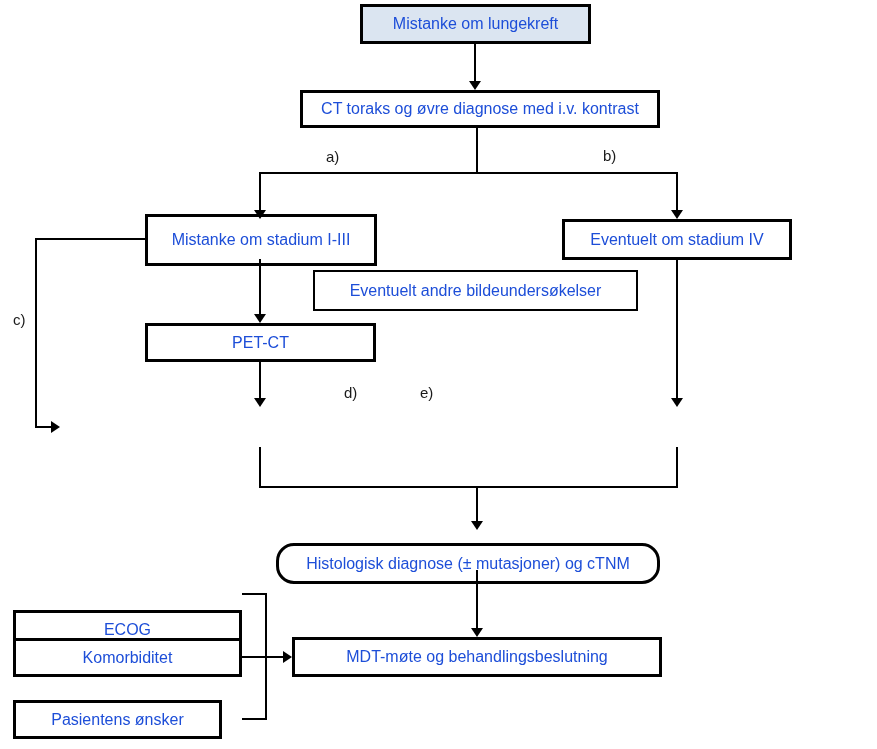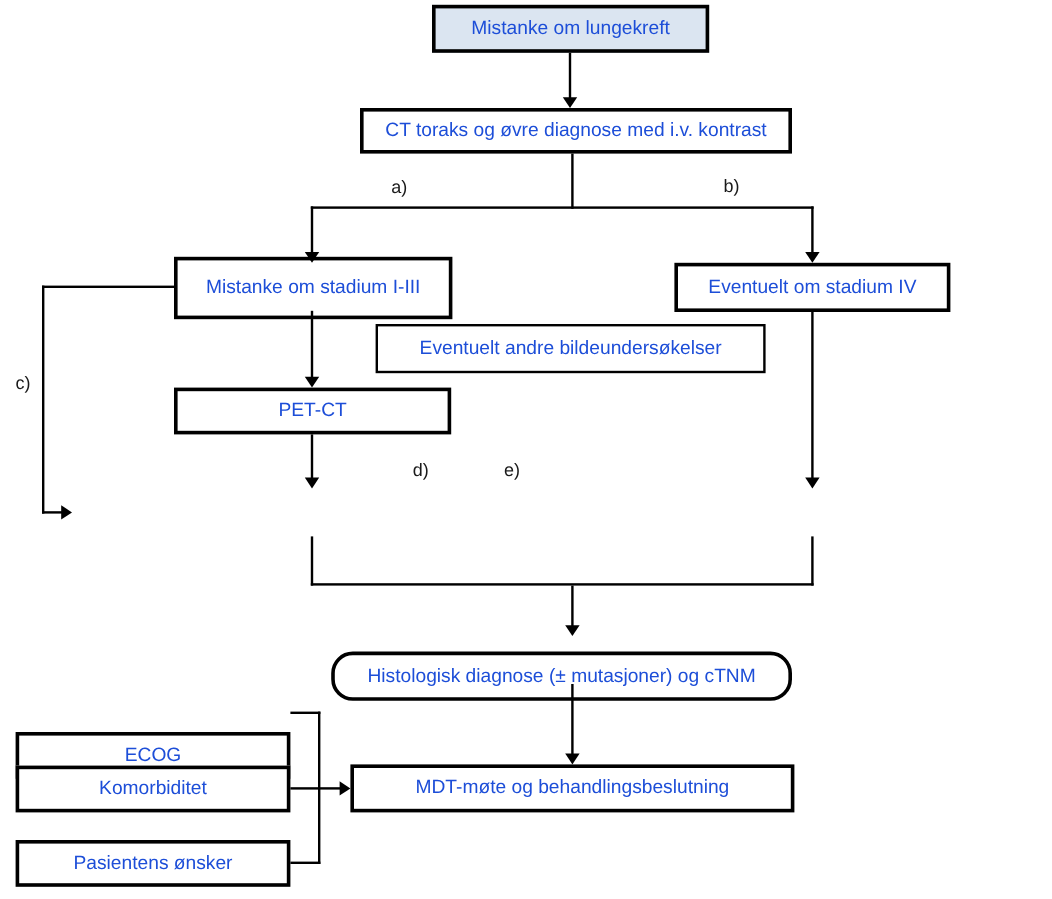--- a/index.html
+++ b/index.html
@@ -78,21 +78,21 @@
   <div class="node" style="left:145px; top:323px; width:231px; height:39px;">PET-CT</div>
 
 
 
   <div class="node" style="left:276px; top:543px; width:384px; height:41px;border-radius:18px;">Histologisk diagnose (± mutasjoner)  og cTNM</div>
 
   <div class="node" style="left:13px; top:575px; width:229px; height:39px;margin-top:35px;">ECOG</div>
 
   <div class="node" style="left:13px; top:638px; width:229px; height:39px;">Komorbiditet</div>
 
-  <div class="node" style="left:13px; top:700px; width:229px; height:39px;">Pasientens ønsker</div>
+  <div class="node" style="left:13px; top:700px; width:209px; height:39px;">Pasientens ønsker</div>
 
   <div class="node" style="left:292px; top:637px; width:370px; height:40px;">MDT-møte og behandlingsbeslutning</div>
 
   <span class="note" style="left:326px; top:148px;">a)</span>
   <span class="note" style="left:603px; top:147px;">b)</span>
   <span class="note" style="left:13px; top:311px;">c)</span>
   <span class="note" style="left:344px; top:384px;">d)</span>
   <span class="note" style="left:420px; top:384px;">e)</span>
 
   <div class="line" style="left:474px; top:44px; width:2px; height:38px;"></div>

